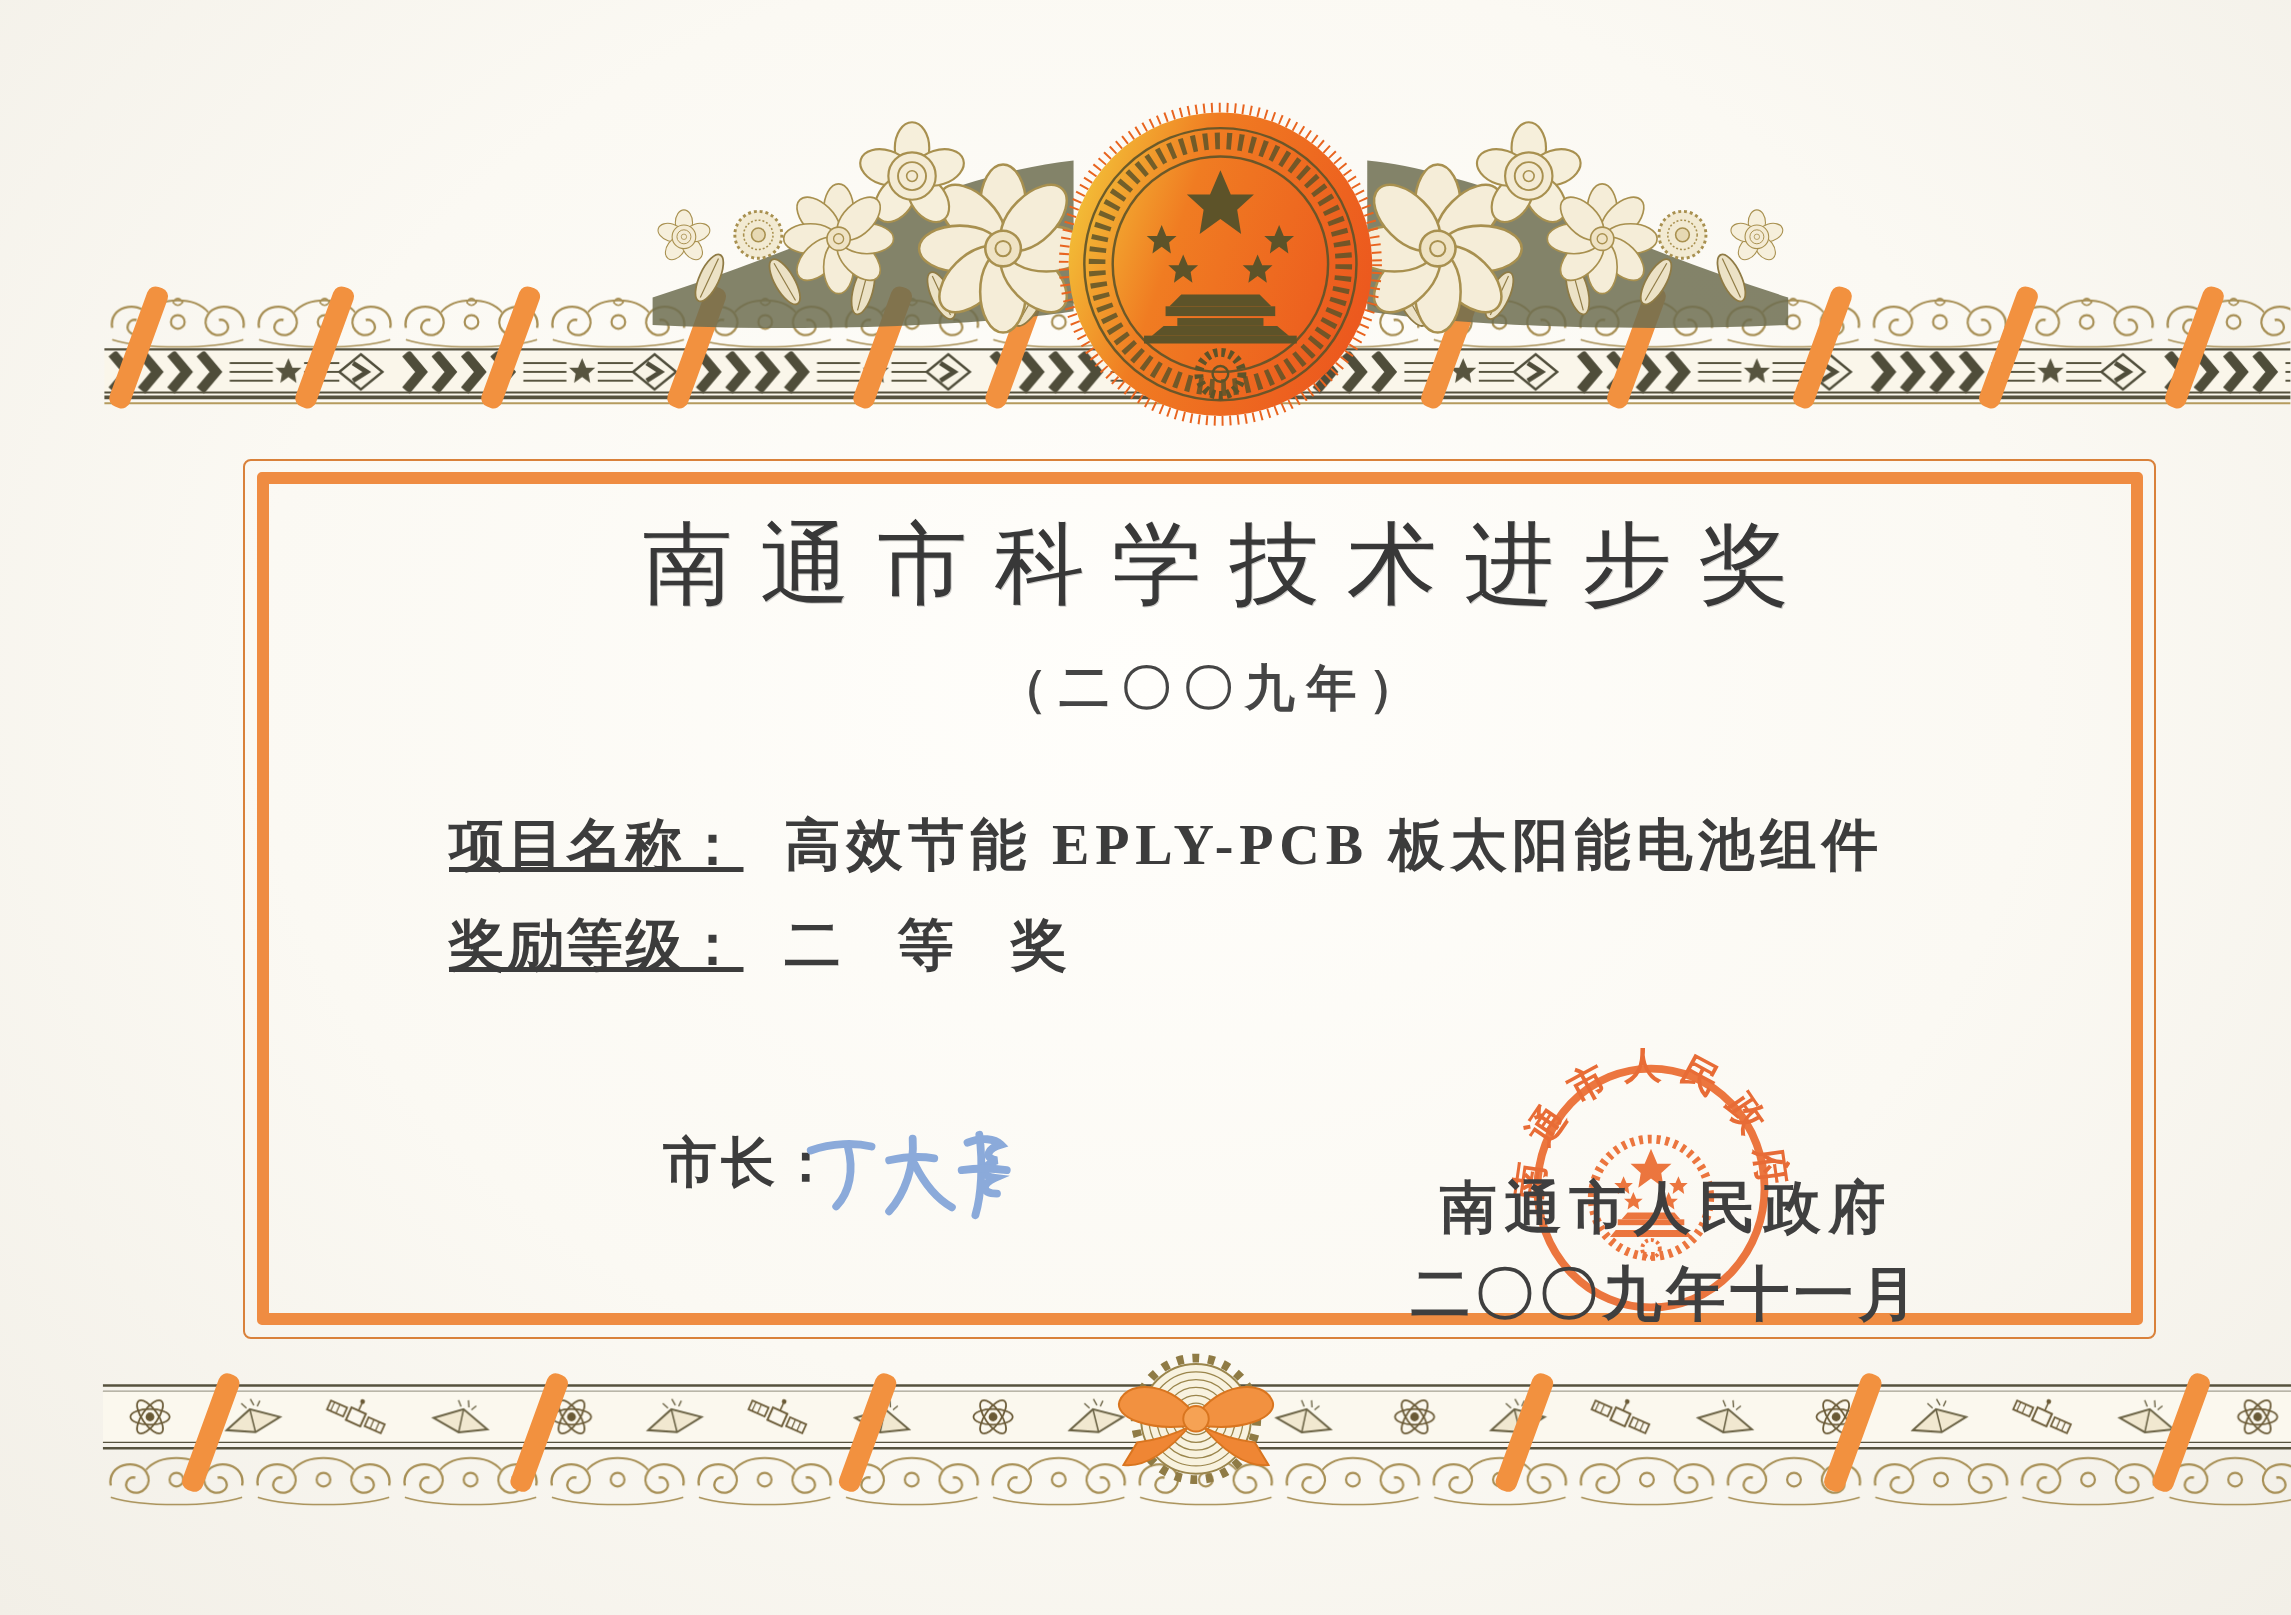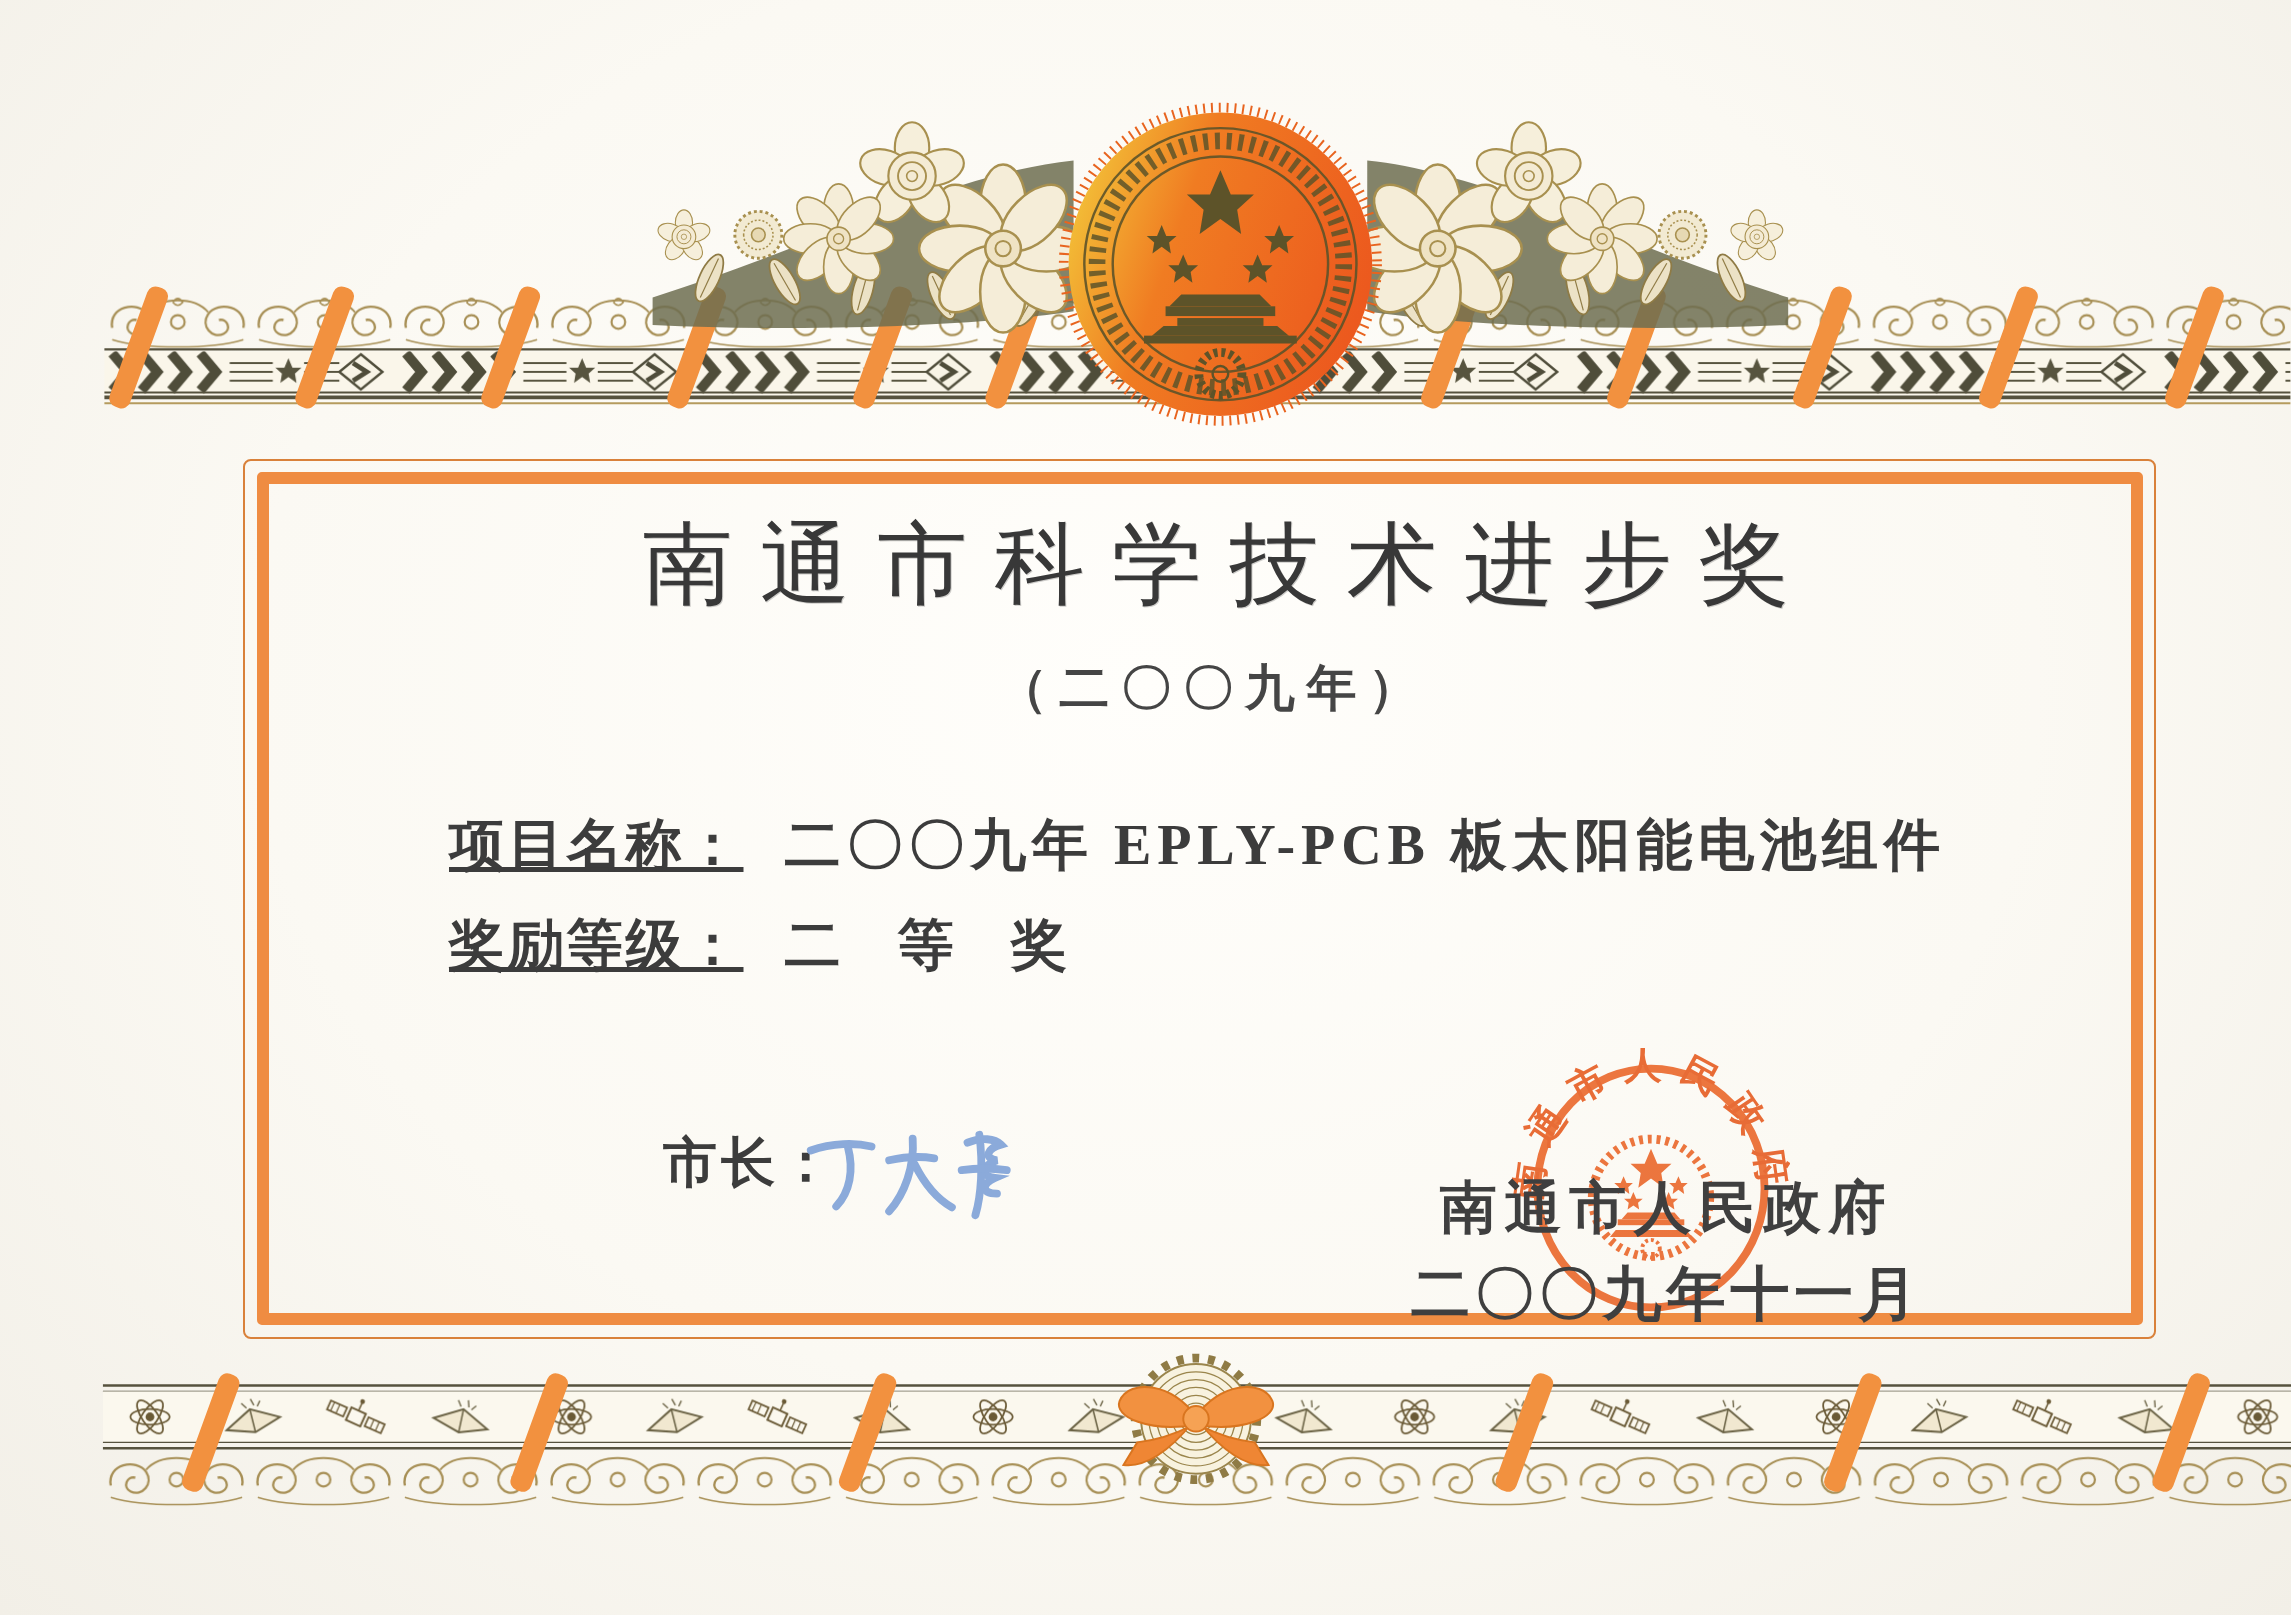--- a/index.html
+++ b/index.html
@@ -197,21 +197,21 @@
     </g>
   </svg>
 
   <div class="abs frame-thin"></div>
   <div class="abs frame-thick"></div>
 
   <div class="abs title">南通市科学技术进步奖</div>
   <div class="abs year-line">（二〇〇九年）</div>
 
   <div class="abs field-row row-project">
-    <span class="field-label">项目名称：</span><span class="field-value">二〇〇九年 EPLY-PCB 板太阳能电池组件</span>
+    <span class="field-label">项目名称：</span><span class="field-value">高效节能 EPLY-PCB 板太阳能电池组件</span>
   </div>
   <div class="abs field-row row-grade">
     <span class="field-label">奖励等级：</span><span class="field-value">二 等 奖</span>
   </div>
 
   <div class="abs mayor-label">市长：</div>
 
   <svg class="abs sig-svg" width="245" height="123" viewBox="0 0 250 125">
     <g fill="none" stroke="#7fa2d8" stroke-width="8" stroke-linecap="round" opacity="0.9">
       <path d="M12,38 C34,30 58,30 74,34"></path>

